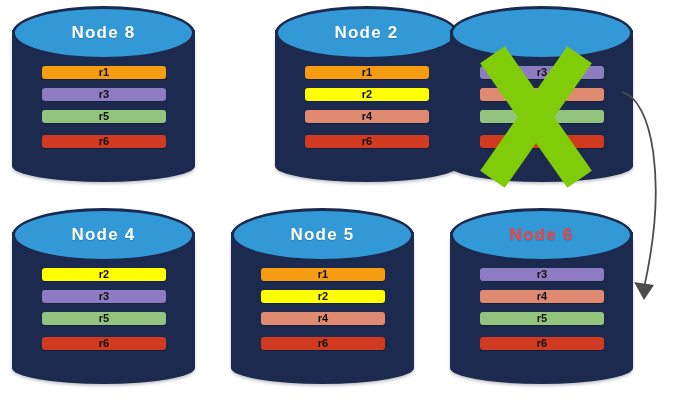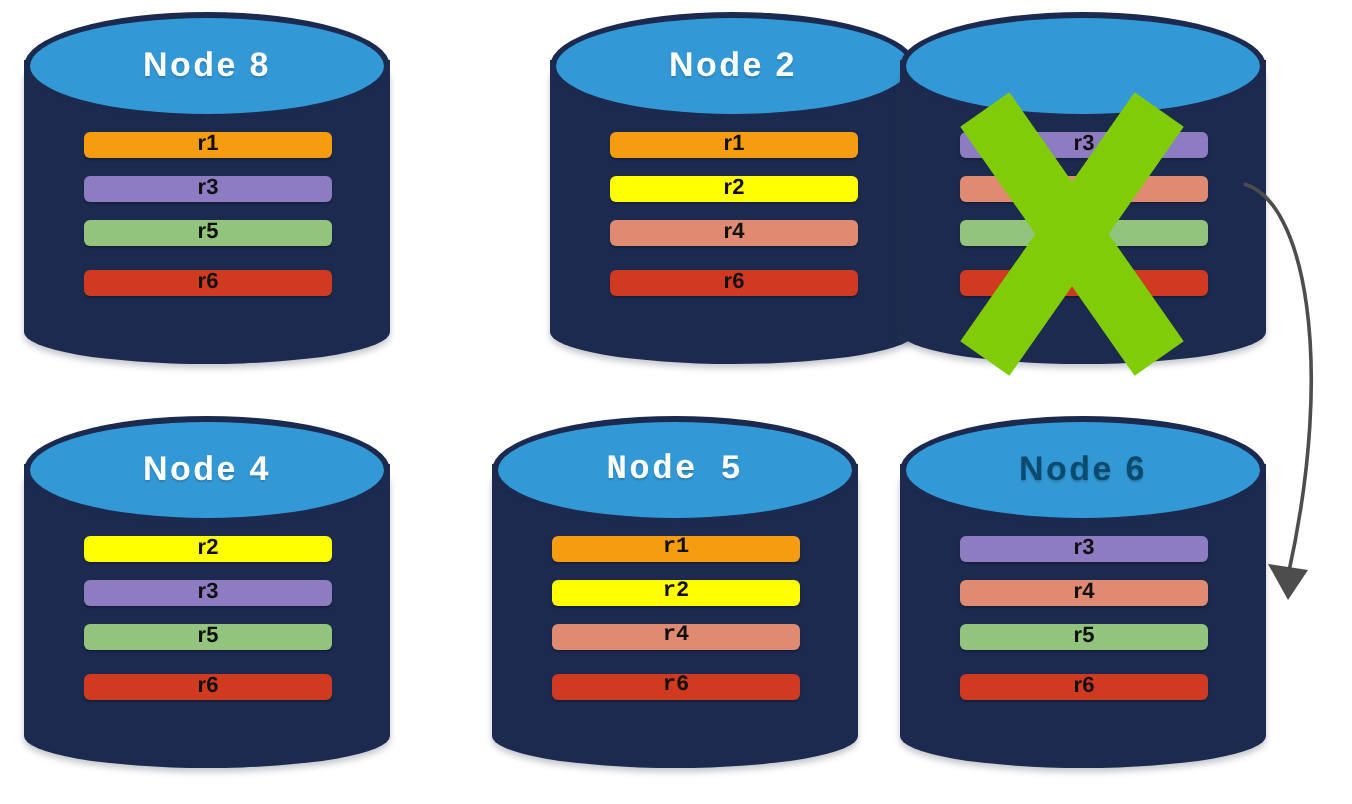--- a/index.html
+++ b/index.html
@@ -179,38 +179,38 @@
     <div class="cyl-top" style="background: rgb(51, 153, 214); border-color: rgb(27, 42, 78);"></div>
     <div class="cyl-title" style="color: rgb(255, 255, 255);">Node 4</div>
     <div class="bars">
       <div class="bar" style="background: rgb(255, 255, 0);">r2</div>
       <div class="bar" style="background: rgb(142, 124, 195);">r3</div>
       <div class="bar gap-extra" style="background: rgb(147, 196, 125);">r5</div>
       <div class="bar" style="background: rgb(207, 58, 33);">r6</div>
     </div>
   </div>
 
-  <div class="node" style="left:246px; top:208px;font-family:Liberation Mono, monospace;">
+  <div class="node" style="left:231px; top:208px;">
     <div class="cyl-body" style="background: rgb(27, 42, 78);"></div>
     <div class="cyl-body-rect" style="background: rgb(27, 42, 78);"></div>
     <div class="cyl-top" style="background: rgb(51, 153, 214); border-color: rgb(27, 42, 78);"></div>
     <div class="cyl-title" style="color: rgb(255, 255, 255);">Node 5</div>
     <div class="bars">
       <div class="bar" style="background: rgb(245, 156, 16);">r1</div>
       <div class="bar" style="background: rgb(255, 255, 0);">r2</div>
       <div class="bar gap-extra" style="background: rgb(224, 138, 114);">r4</div>
       <div class="bar" style="background: rgb(207, 58, 33);">r6</div>
     </div>
   </div>
 
   <div class="node" style="left:450px; top:208px;">
     <div class="cyl-body" style="background: rgb(27, 42, 78);"></div>
     <div class="cyl-body-rect" style="background: rgb(27, 42, 78);"></div>
     <div class="cyl-top" style="background: rgb(51, 153, 214); border-color: rgb(27, 42, 78);"></div>
-    <div class="cyl-title" style="color: #0c4a6e;">Node 6</div>
+    <div class="cyl-title" style="color: #ef4444;">Node 6</div>
     <div class="bars">
       <div class="bar" style="background: rgb(142, 124, 195);">r3</div>
       <div class="bar" style="background: rgb(224, 138, 114);">r4</div>
       <div class="bar gap-extra" style="background: rgb(147, 196, 125);">r5</div>
       <div class="bar" style="background: rgb(207, 58, 33);">r6</div>
     </div>
   </div>
 
   <svg class="arrow-svg" viewBox="0 0 76 250">
     <path id="arrow-path" d="M 22 22 C 52 30, 68 110, 44 218" fill="none" stroke="#4d4d4d" stroke-width="1.8"></path>

